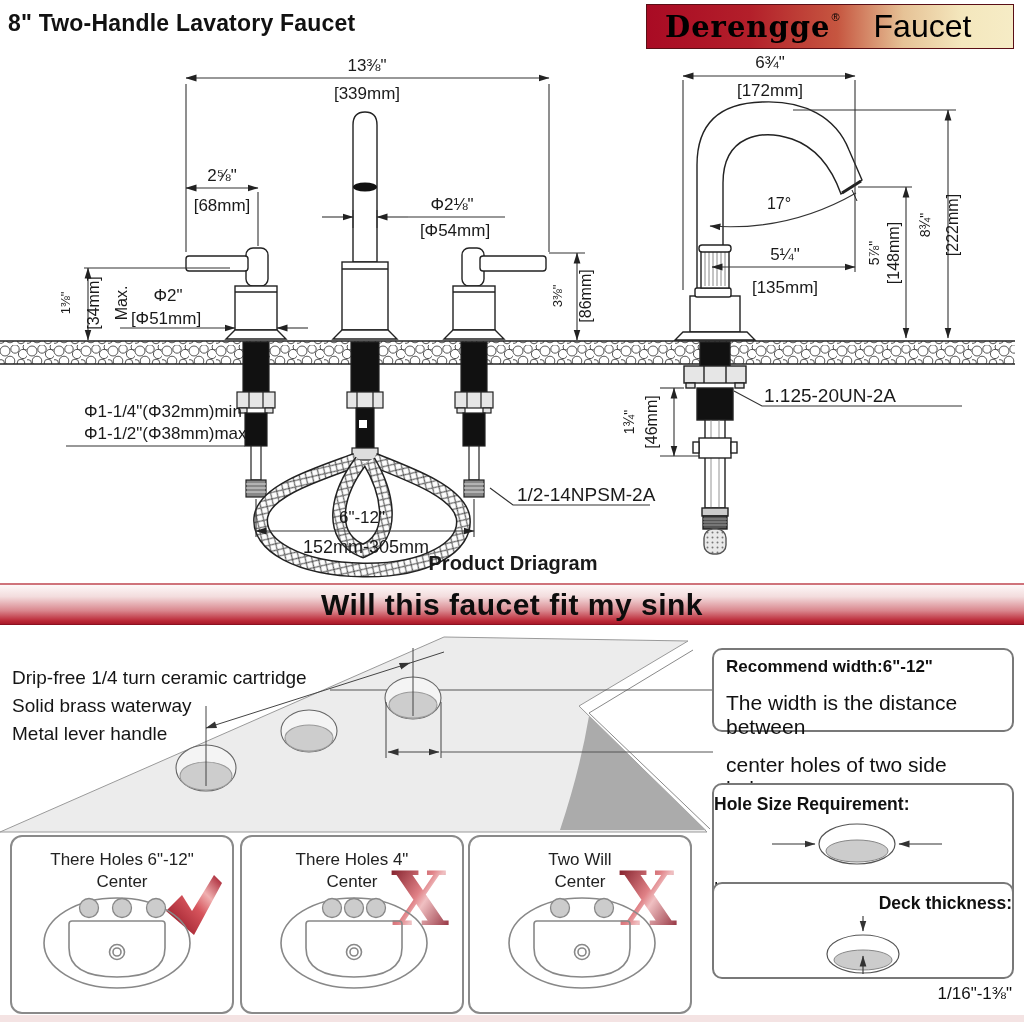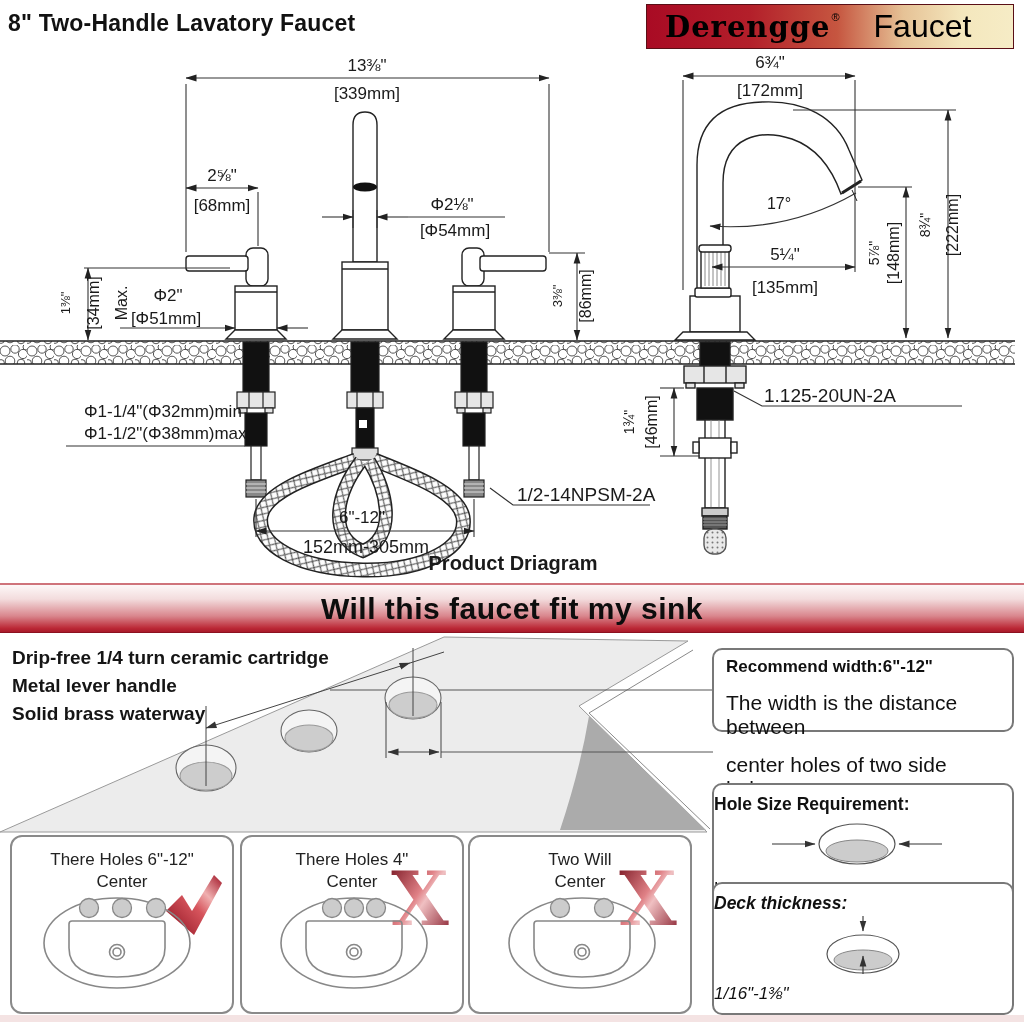--- a/index.html
+++ b/index.html
@@ -6,34 +6,34 @@
   .page { position:relative; width:1024px; height:1022px; background:#fff; overflow:hidden;
           font-family:"Liberation Sans", sans-serif; color:#111; }
   .title { position:absolute; left:8px; top:10px; font-size:23px; font-weight:bold; letter-spacing:.2px; }
   .logo { position:absolute; left:646px; top:4px; width:368px; height:45px; box-sizing:border-box;
           display:flex; align-items:center; border:1px solid #5a0f16;
           background:linear-gradient(90deg,#a90b24 0%,#b31f2a 28%,#c65640 52%,#e6c296 70%,#f4e7bd 86%,#f6ecc6 100%); }
   .logo-name { font-family:"DejaVu Serif", serif; font-weight:bold; font-size:29px; color:#000; margin-left:18px; letter-spacing:1px; }
   .logo-reg { font-size:11px; color:#000; position:relative; top:-10px; margin-left:1px; }
   .logo-product { font-family:"Liberation Sans",sans-serif; font-weight:normal; font-size:32px; color:#000; margin-left:34px; }
   .drawing { position:absolute; left:0; top:55px; }
-  .banner { position:absolute; left:0; top:583px; width:1024px; height:50px; box-sizing:border-box;
+  .banner { position:absolute; left:0; top:583px; width:1024px; height:42px; box-sizing:border-box;
             border-top:2px solid #cf737b; border-bottom:1px solid #8c1120;
             background:linear-gradient(180deg,#fdf8f8 0%,#f3dcdd 30%,#d9868d 66%,#bb2836 92%,#a8192a 100%);
             display:flex; align-items:center; justify-content:center;
             font-size:30px; font-weight:bold; color:#0d0d0d; letter-spacing:.5px; }
   .midsvg { position:absolute; left:0; top:633px; }
-  .features { position:absolute; left:12px; top:644px; font-size:19px; font-weight:bold; line-height:28px; color:#151515; }
+  .features { position:absolute; left:12px; top:664px; font-size:19px; font-weight:normal; line-height:28px; color:#151515; }
   .rpanel { position:absolute; left:712px; width:302px; box-sizing:border-box; background:#fff;
             border:2px solid #787878; border-radius:10px; }
   .rp1 { top:648px; height:84px; padding:7px 10px 0 12px; }
   .rp1-title { font-size:17px; font-weight:bold; }
   .rp1-line { font-size:21px; margin-top:14px; }
   .rp2 { top:783px; height:168px; text-align:left; }
-  .rp3 { top:882px; height:133px; text-align:left;font-style:italic; }
+  .rp3 { top:882px; height:97px; text-align:right; }
   .rp-title { font-size:17.5px; font-weight:bold; margin-top:9px; }
   .rp-value { font-size:17px; margin-top:2px; }
   .spanel { position:absolute; top:835px; width:224px; height:179px; box-sizing:border-box; background:#fff;
             border:2px solid #8a8a8a; border-radius:12px; }
   .sp1 { left:10px; } .sp2 { left:240px; } .sp3 { left:468px; }
   .sp-title { text-align:center; font-size:17px; line-height:22px; margin-top:12px; color:#222; }
   .sink-svg { position:absolute; left:0; bottom:2px; }
   .verdict { position:absolute; }
   .v-check { right:8px; top:36px; }
   .v-x { right:6px; top:22px; }
@@ -313,22 +313,22 @@
       <line x1="410" y1="663" x2="444" y2="652"></line>
       <line x1="386" y1="702" x2="386" y2="758"></line>
         <line x1="441" y1="702" x2="441" y2="758"></line>
       <line x1="414" y1="752" x2="388" y2="752" marker-end="url(#m2E)"></line>
       <line x1="414" y1="752" x2="439" y2="752" marker-end="url(#m2E)"></line>
     </g>
   </svg>
 
   <div class="features">
     <div>Drip-free 1/4 turn ceramic cartridge</div>
+    <div>Solid brass waterway</div>
     <div>Metal lever handle</div>
-    <div>Solid brass waterway</div>
   </div>
 
   <div class="rpanel rp1">
     <div class="rp1-title">Recommend width:6"-12"</div>
     <div class="rp1-line">The width is the distance between</div>
     <div class="rp1-line">center holes of two side holes</div>
   </div>
 
   <div class="rpanel rp2">
     <div class="rp-title">Hole Size Requirement:</div>

